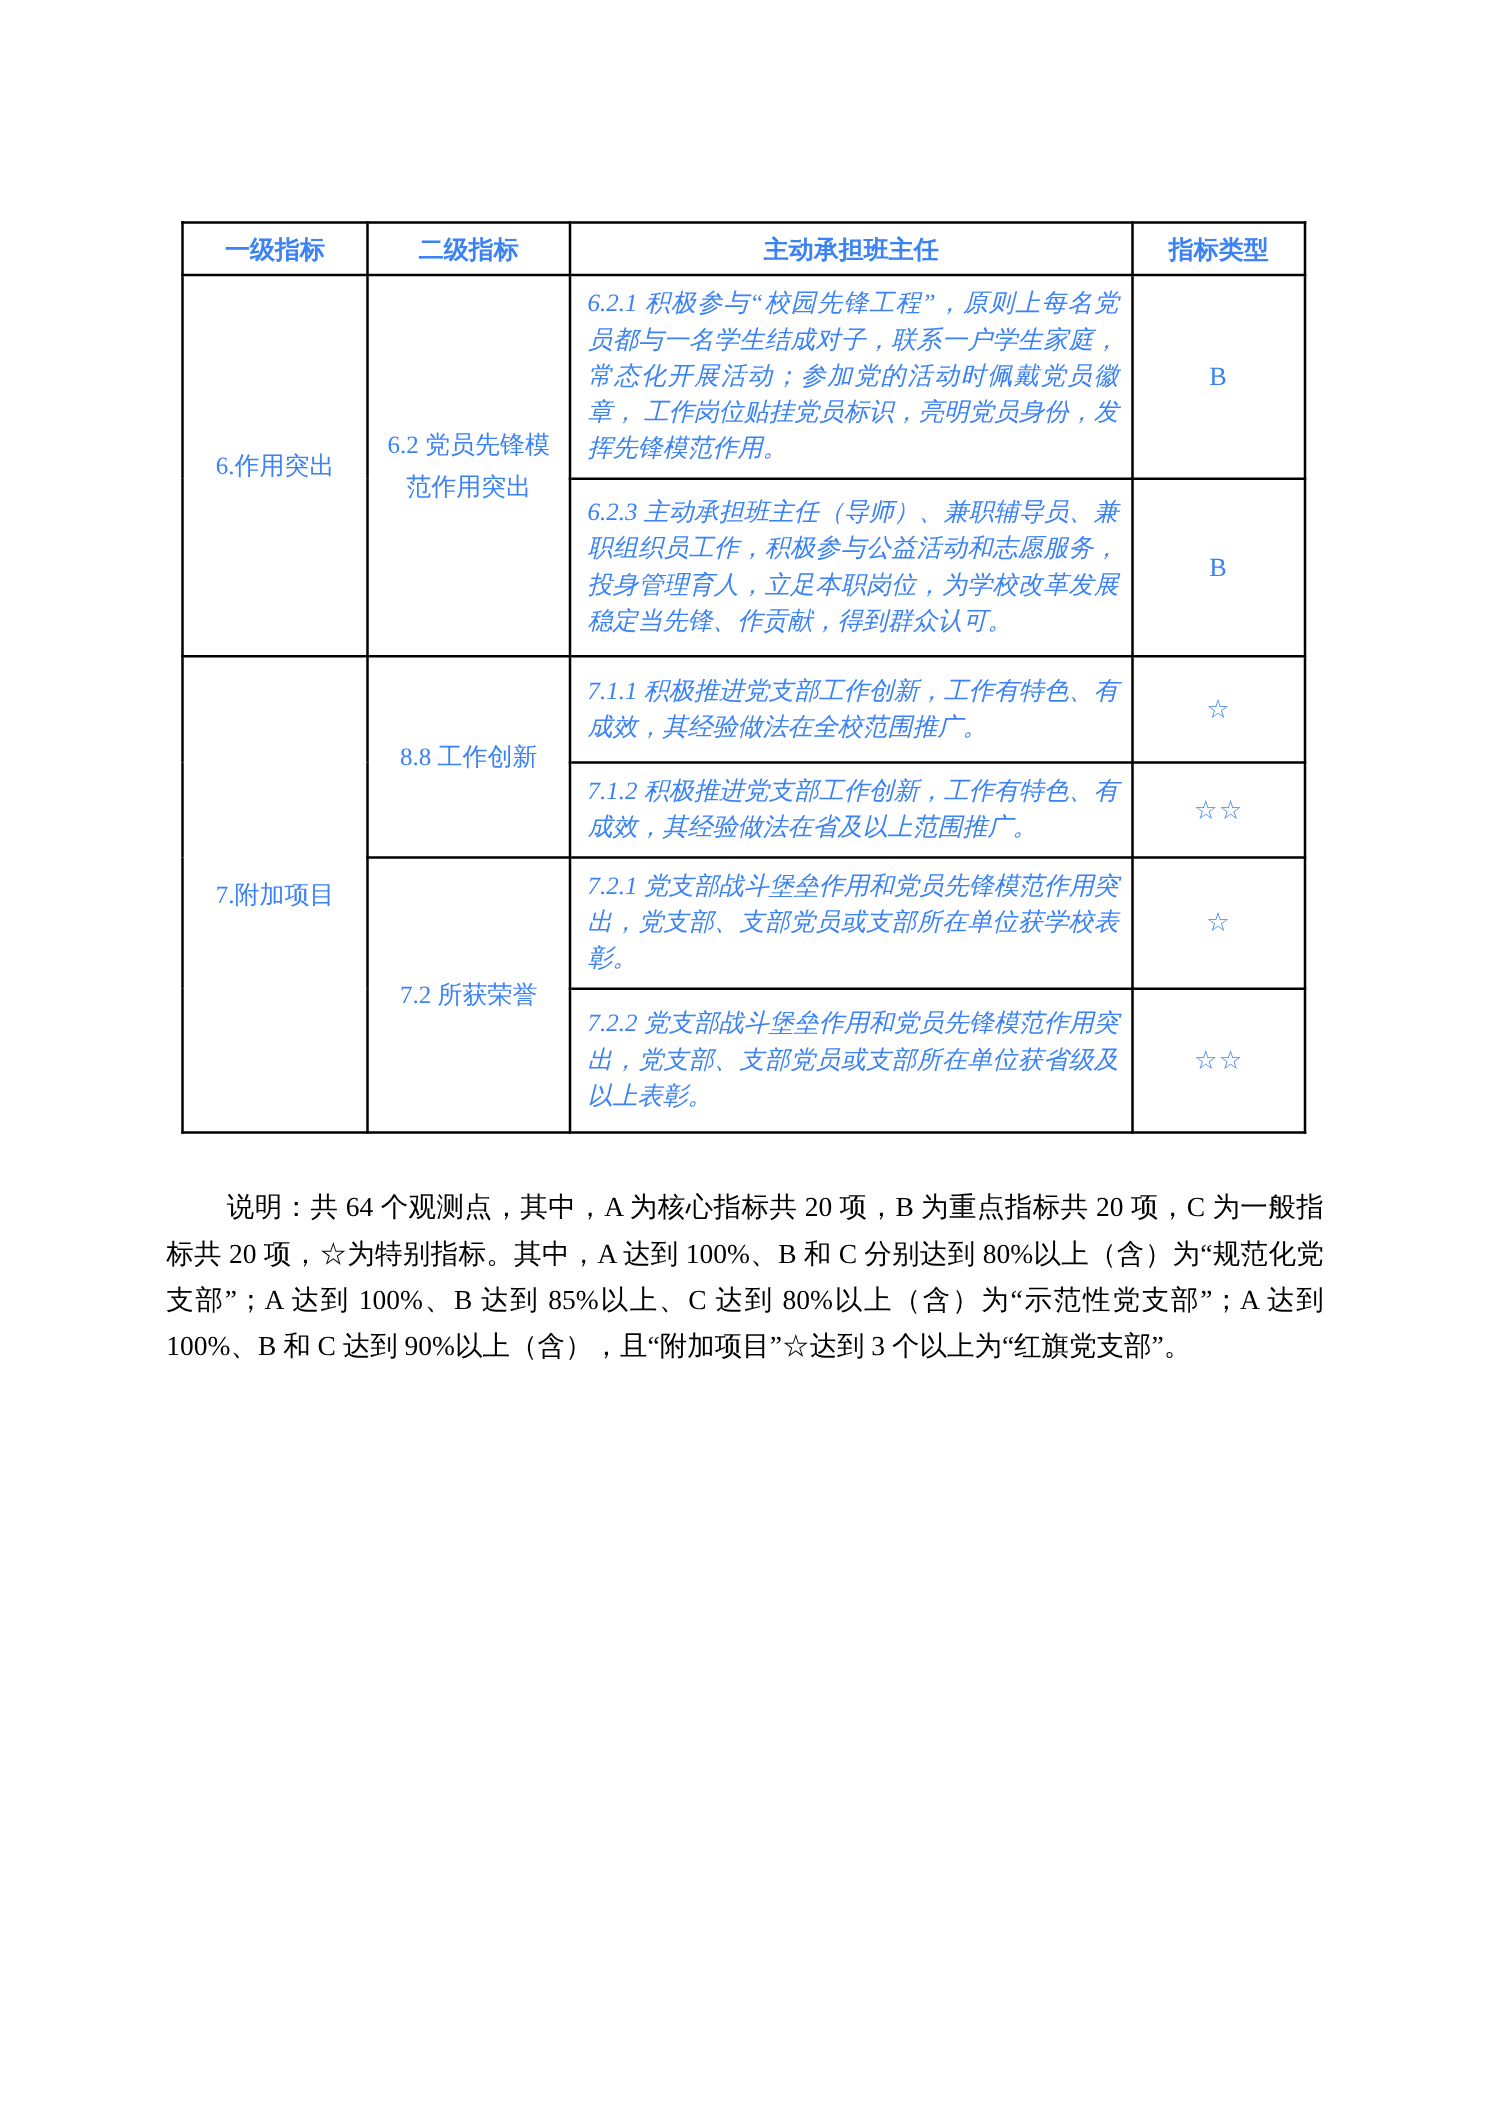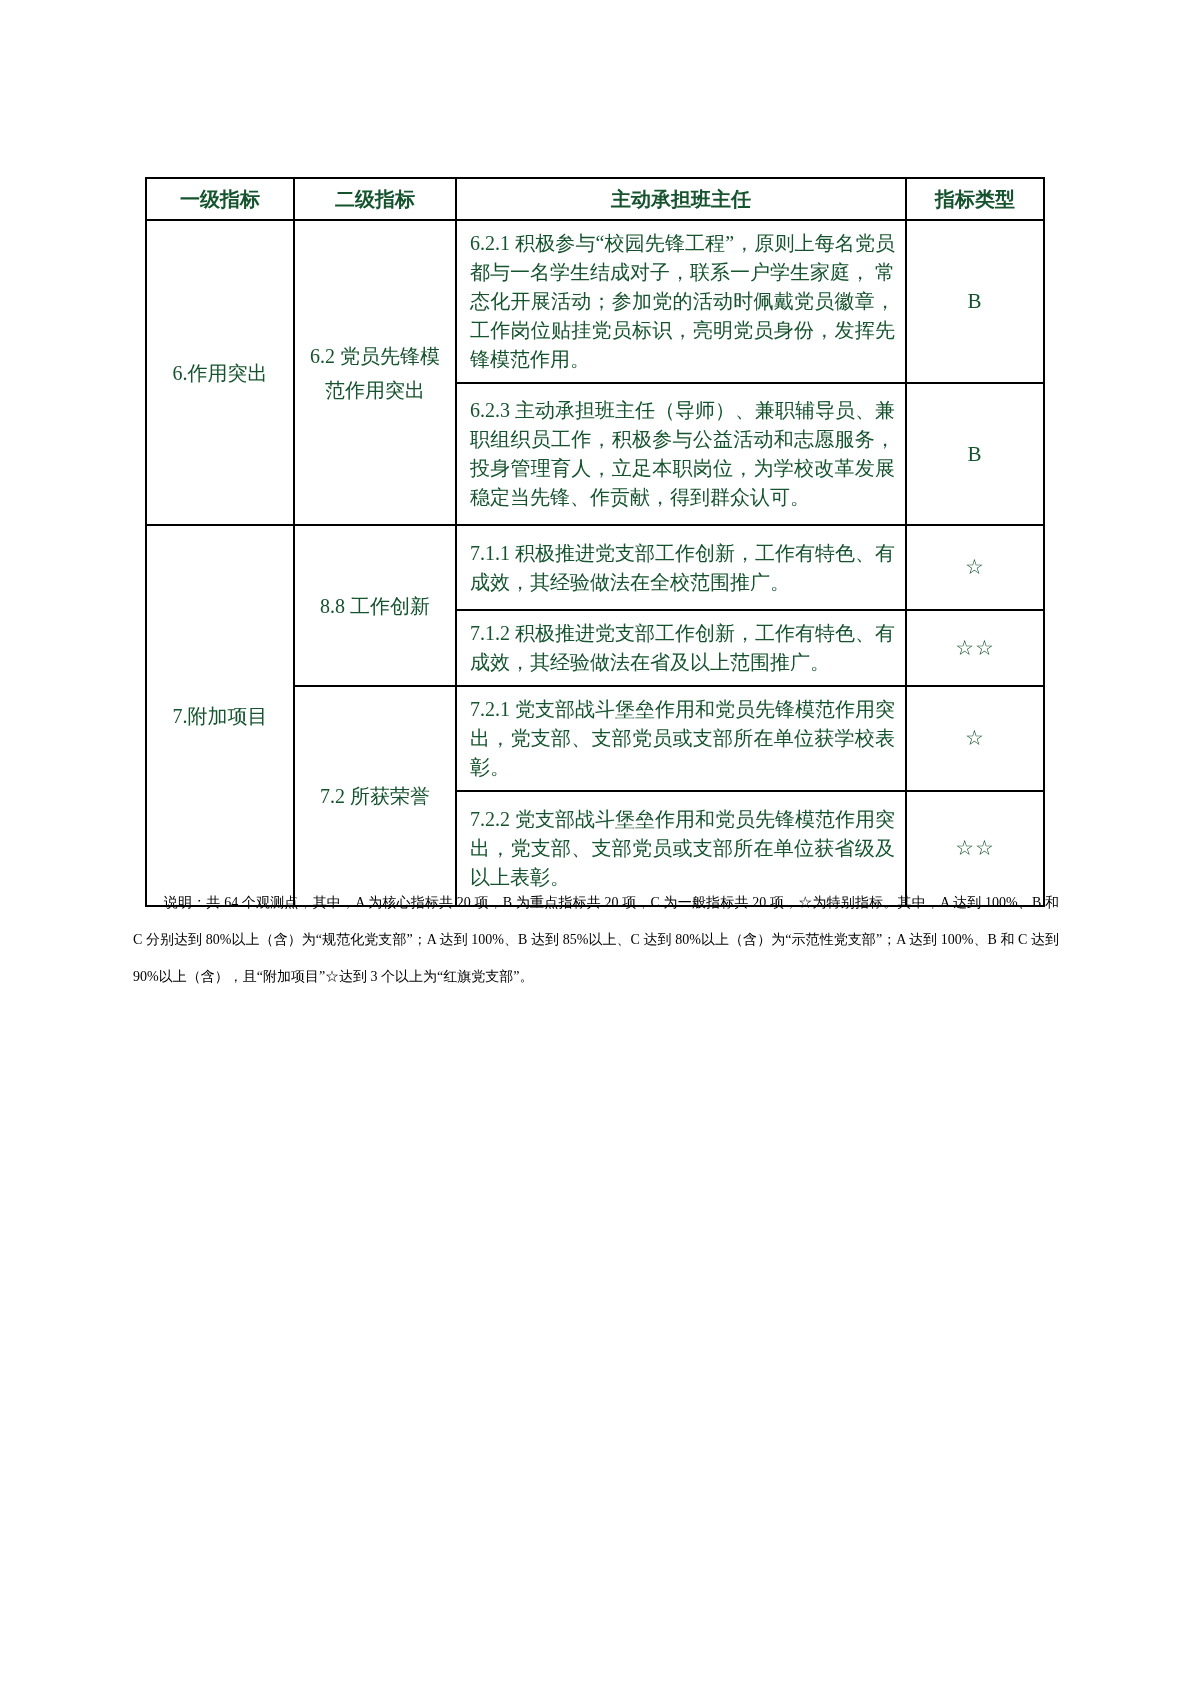--- a/index.html
+++ b/index.html
@@ -17,21 +17,21 @@
   .table-wrap {
     position: absolute;
     left: 145px;
     top: 177px;
   }
   table.indicator-table {
     border-collapse: collapse;
     table-layout: fixed;
     width: 898px;
     font-size: 20px;
-    color: #14532d;
+    color: #3b82f6;
   }
   table.indicator-table th,
   table.indicator-table td {
     border: 2px solid #000;
     vertical-align: middle;
     word-break: break-all;
   }
   table.indicator-table th {
     font-family: "Liberation Sans", sans-serif;
     font-weight: bold;
@@ -49,33 +49,34 @@
   td.lv2-cell {
     text-align: center;
     padding: 4px 10px;
     line-height: 34px;
   }
   td.obs-cell {
     text-align: justify;
     vertical-align: middle;
     padding: 8px 10px 8px 13px;
     line-height: 29px;
+    font-style: italic;
   }
   td.type-cell {
     text-align: center;
     font-size: 21px;
     padding: 2px 4px;
     letter-spacing: 1px;
   }
   .note {
     position: absolute;
     left: 133px;
-    top: 870px;
+    top: 925px;
     width: 926px;
-    font-size: 14px;
+    font-size: 22px;
     line-height: 37px;
     text-align: justify;
     text-indent: 2.2em;
     color: #000;
   }
 </style>
 </head>
 <body>
 
 <div class="table-wrap">

